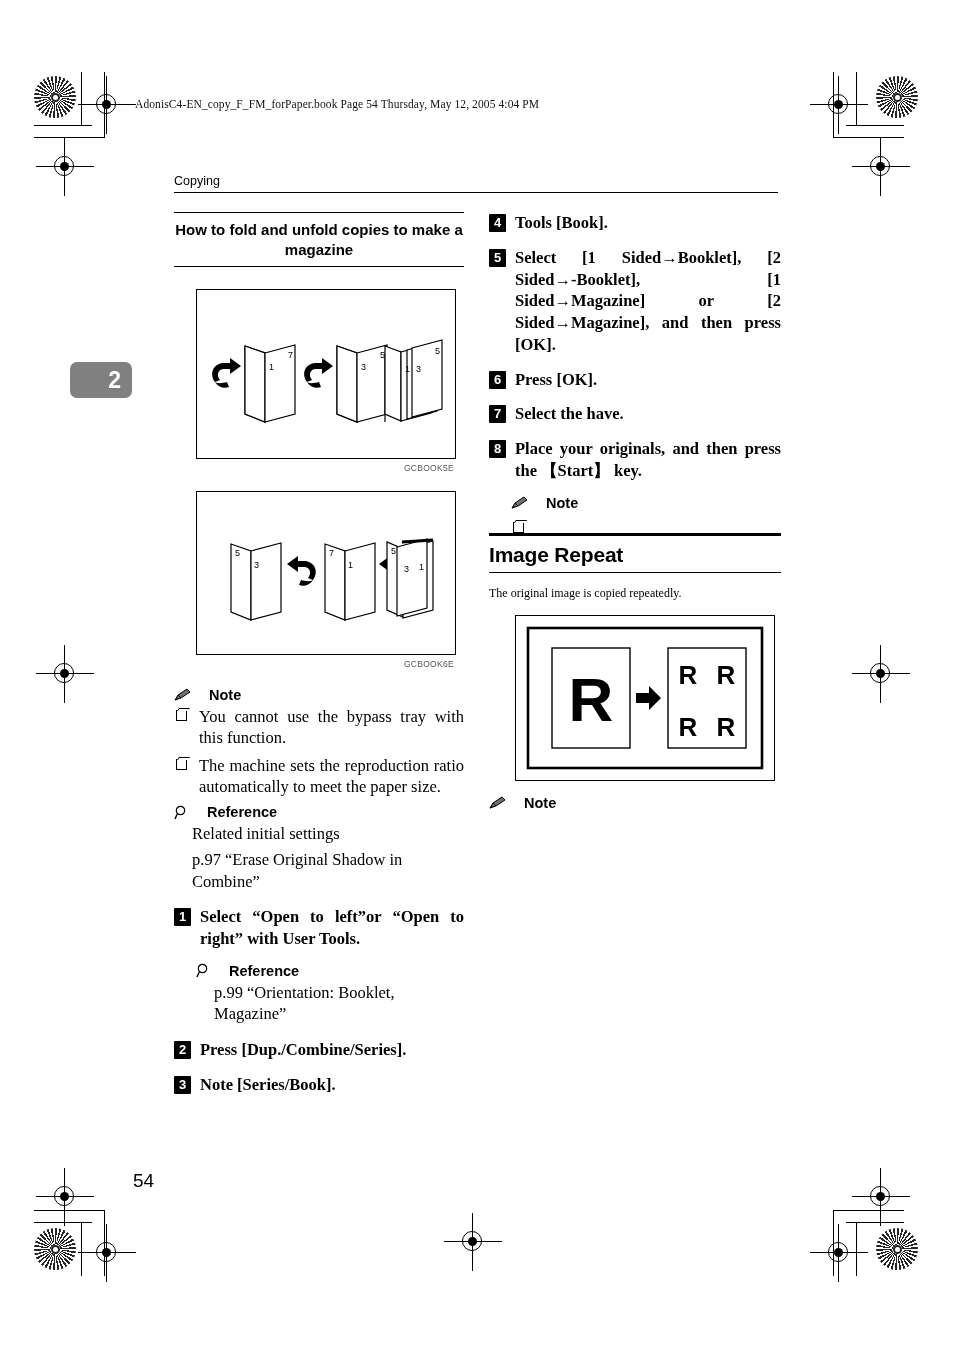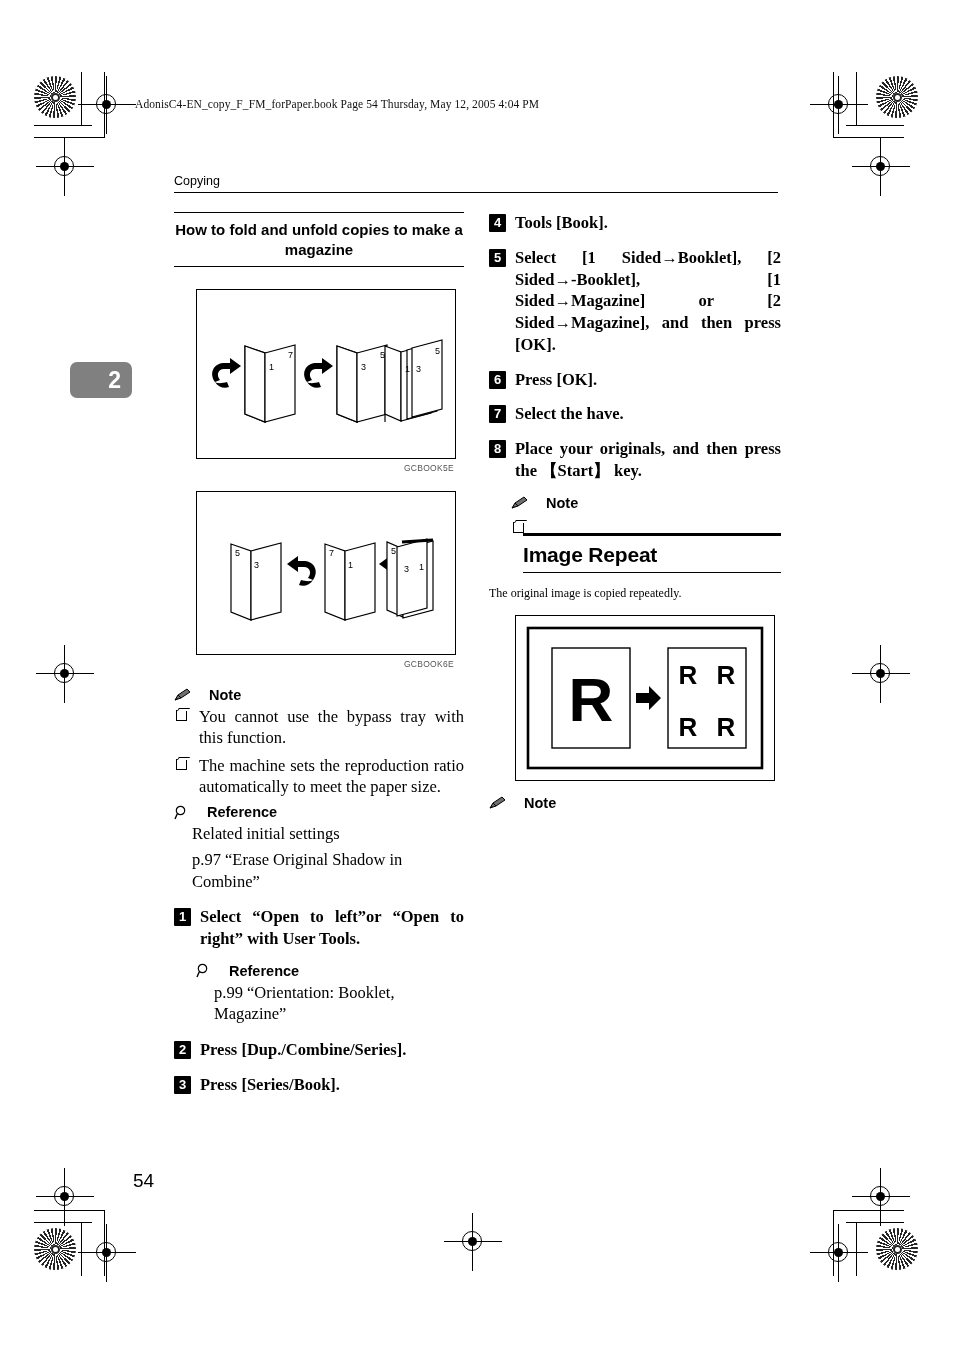--- a/index.html
+++ b/index.html
@@ -499,21 +499,21 @@
       </div>
     </div>
 
     <div class="step" style="margin-top:14px;">
       <span class="step-num">2</span>
       <span>Press [Dup./Combine/Series].</span>
     </div>
 
     <div class="step">
       <span class="step-num">3</span>
-      <span>Press [Series/Book].</span>
+      <span>Note [Series/Book].</span>
     </div>
 
   </div>
 
   <div class="col col-right">
 
     <div class="step">
       <span class="step-num">4</span>
       <span>Tools [Book].</span>
     </div>
@@ -549,21 +549,21 @@
         </span>
         <span>Note</span>
       </div>
       <ul class="note-list">
         <li>
           <span class="sqbullet"></span>
         </li>
       </ul>
     </div>
 
-    <div class="section-head" style="margin-top:22px;margin-left:34px;">Image Repeat</div>
+    <div class="section-head" style="margin-top:22px;">Image Repeat</div>
     <div class="body-text">The original image is copied repeatedly.</div>
 
     <div class="figure fig-3" style="margin-left:26px;">
       <svg viewBox="0 0 258 164" width="258" height="164">
         <rect x="12" y="12" width="234" height="140" fill="none" stroke="#000" stroke-width="2.6"></rect>
 
         <rect x="36" y="32" width="78" height="100" fill="#fff" stroke="#000" stroke-width="1.4"></rect>
         <text x="75" y="105" text-anchor="middle" font-family="Liberation Sans, sans-serif" font-weight="bold" font-size="62" fill="#000">R</text>
 
         <g fill="#000">

